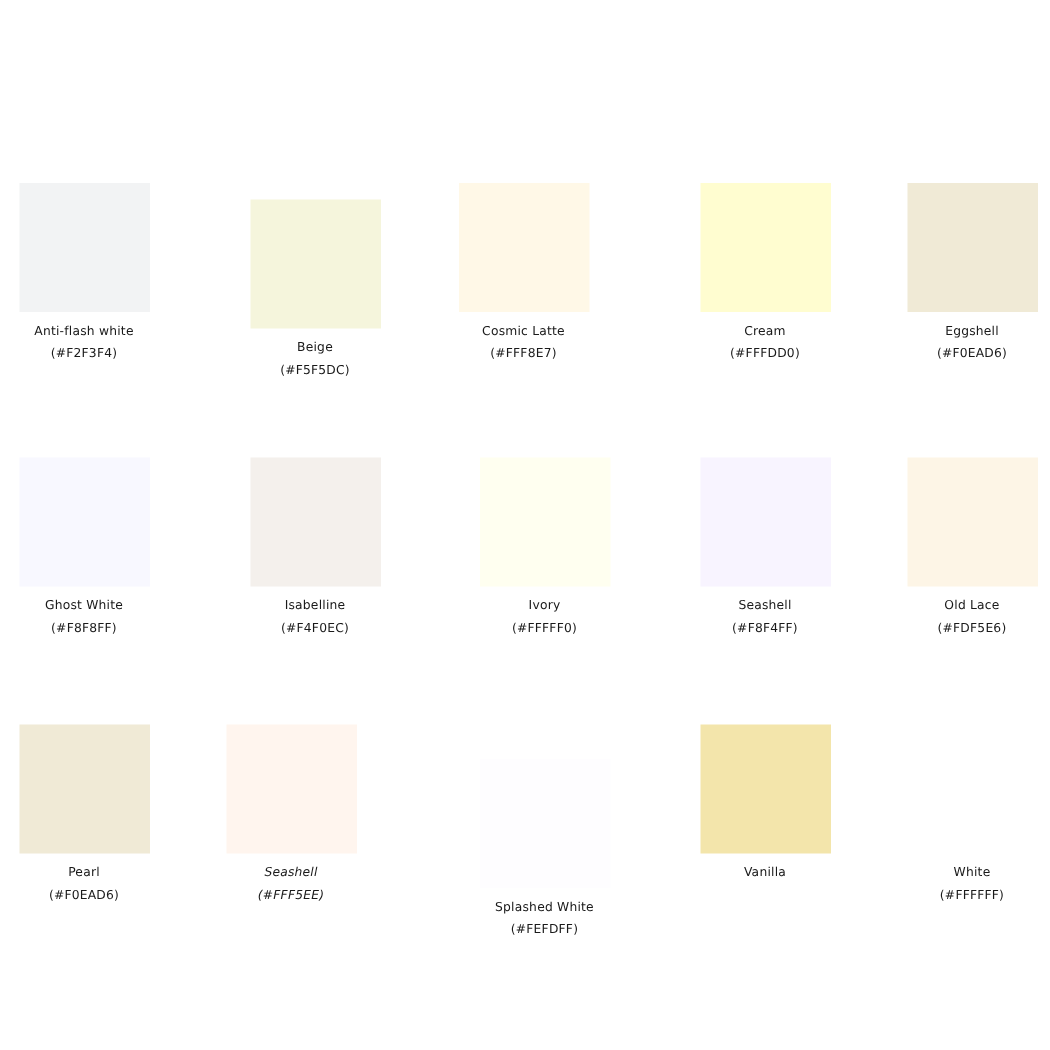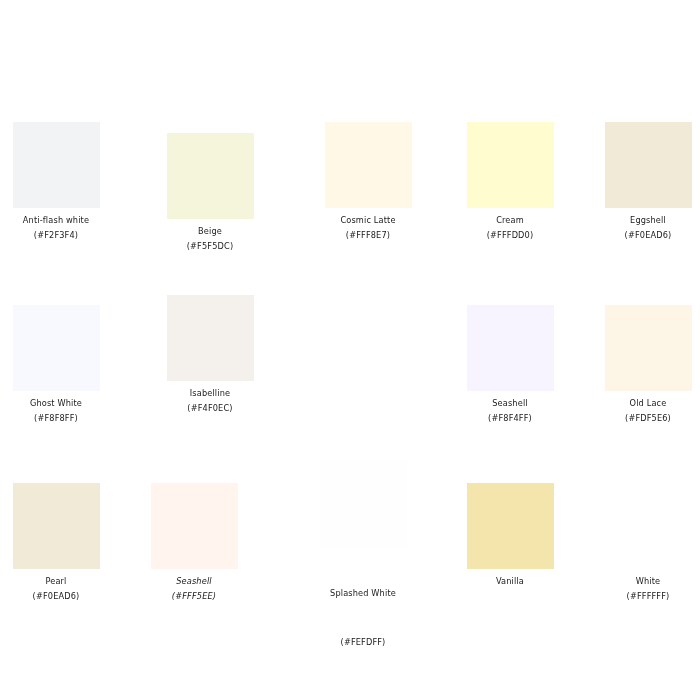--- a/index.html
+++ b/index.html
@@ -52,44 +52,49 @@
     <div class="swatch-cell" style="left: -14px; top: 122px;">
       <div class="swatch-chip" style="background: rgb(242, 243, 244);"></div>
       <div class="swatch-caption swatch-name">Anti-flash white</div>
       <div class="swatch-caption swatch-hex">(#F2F3F4)</div>
     </div>
     <div class="swatch-cell" style="left: 140px; top: 122px; margin-top: 11px;">
       <div class="swatch-chip" style="background: rgb(245, 245, 220);"></div>
       <div class="swatch-caption swatch-name">Beige</div>
       <div class="swatch-caption swatch-hex">(#F5F5DC)</div>
     </div>
-    <div class="swatch-cell" style="left: 298px; top: 122px;">
+    <div class="swatch-cell" style="left: 279px; top: 122px;">
       <div class="swatch-chip" style="background: rgb(255, 248, 231);"></div>
       <div class="swatch-caption swatch-name">Cosmic Latte</div>
       <div class="swatch-caption swatch-hex">(#FFF8E7)</div>
     </div>
     <div class="swatch-cell" style="left: 440px; top: 122px;">
       <div class="swatch-chip" style="background: rgb(255, 253, 208);"></div>
       <div class="swatch-caption swatch-name">Cream</div>
       <div class="swatch-caption swatch-hex">(#FFFDD0)</div>
     </div>
     <div class="swatch-cell" style="left: 578px; top: 122px;">
       <div class="swatch-chip" style="background: rgb(240, 234, 214);"></div>
       <div class="swatch-caption swatch-name">Eggshell</div>
       <div class="swatch-caption swatch-hex">(#F0EAD6)</div>
     </div>
     <div class="swatch-cell" style="left: -14px; top: 305px;">
       <div class="swatch-chip" style="background: rgb(248, 248, 255);"></div>
       <div class="swatch-caption swatch-name">Ghost White</div>
       <div class="swatch-caption swatch-hex">(#F8F8FF)</div>
     </div>
-    <div class="swatch-cell" style="left: 140px; top: 295px;">
+    <div class="swatch-cell" style="left: 140px; top: 305px;">
       <div class="swatch-chip" style="background: rgb(244, 240, 236);"></div>
       <div class="swatch-caption swatch-name">Isabelline</div>
       <div class="swatch-caption swatch-hex">(#F4F0EC)</div>
+    </div>
+    <div class="swatch-cell" style="left: 293px; top: 305px;">
+      <div class="swatch-chip" style="background: rgb(255, 255, 240);"></div>
+      <div class="swatch-caption swatch-name">Ivory</div>
+      <div class="swatch-caption swatch-hex">(#FFFFF0)</div>
     </div>
     <div class="swatch-cell" style="left: 440px; top: 305px;">
       <div class="swatch-chip" style="background: rgb(248, 244, 255);"></div>
       <div class="swatch-caption swatch-name">Seashell</div>
       <div class="swatch-caption swatch-hex">(#F8F4FF)</div>
     </div>
     <div class="swatch-cell" style="left: 578px; top: 305px;">
       <div class="swatch-chip" style="background: rgb(253, 245, 230);"></div>
       <div class="swatch-caption swatch-name">Old Lace</div>
       <div class="swatch-caption swatch-hex">(#FDF5E6)</div>
@@ -97,21 +102,21 @@
     <div class="swatch-cell" style="left: -14px; top: 483px;">
       <div class="swatch-chip" style="background: rgb(240, 234, 214);"></div>
       <div class="swatch-caption swatch-name">Pearl</div>
       <div class="swatch-caption swatch-hex">(#F0EAD6)</div>
     </div>
     <div class="swatch-cell" style="left: 124px; top: 483px; font-style: italic;">
       <div class="swatch-chip" style="background: rgb(255, 245, 238);"></div>
       <div class="swatch-caption swatch-name">Seashell</div>
       <div class="swatch-caption swatch-hex">(#FFF5EE)</div>
     </div>
-    <div class="swatch-cell" style="left: 293px; top: 461px; gap: 34px;">
+    <div class="swatch-cell" style="left: 293px; top: 506px;">
       <div class="swatch-chip" style="background: rgb(254, 253, 255);"></div>
       <div class="swatch-caption swatch-name">Splashed White</div>
       <div class="swatch-caption swatch-hex">(#FEFDFF)</div>
     </div>
     <div class="swatch-cell" style="left: 440px; top: 483px;">
       <div class="swatch-chip" style="background: rgb(243, 229, 171);"></div>
       <div class="swatch-caption swatch-name">Vanilla</div>
     </div>
     <div class="swatch-cell" style="left: 578px; top: 483px;">
       <div class="swatch-chip" style="background: rgb(255, 255, 255);"></div>

